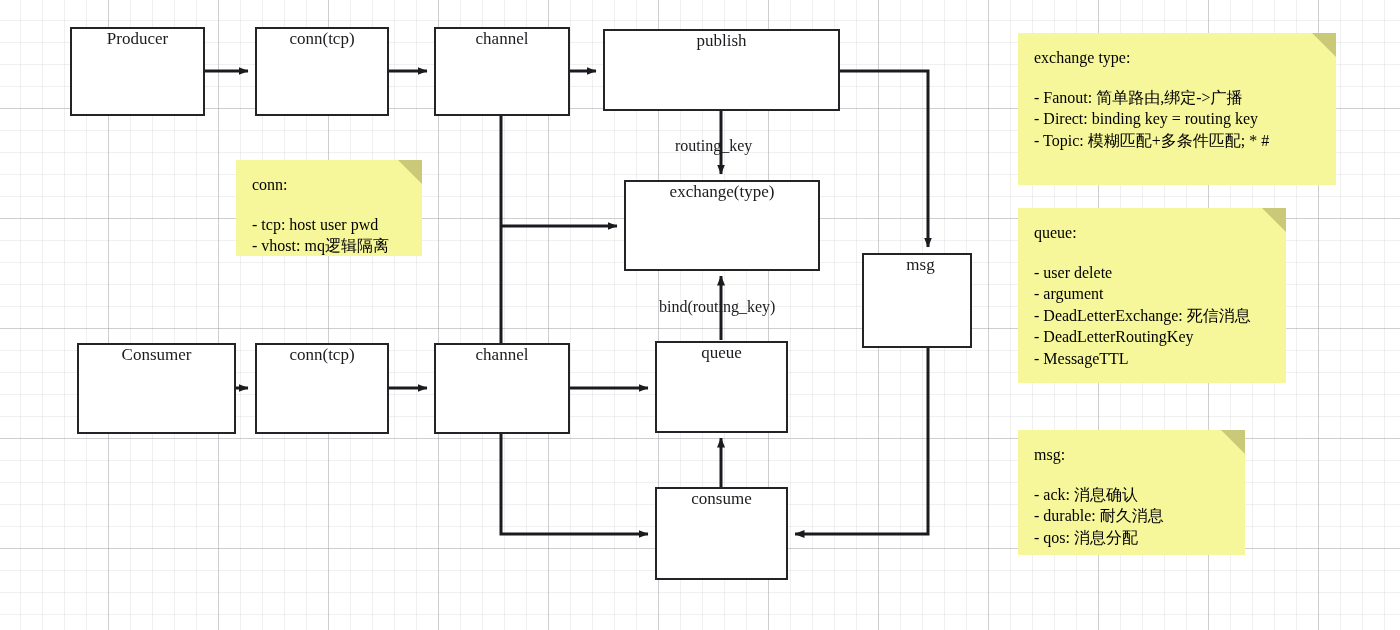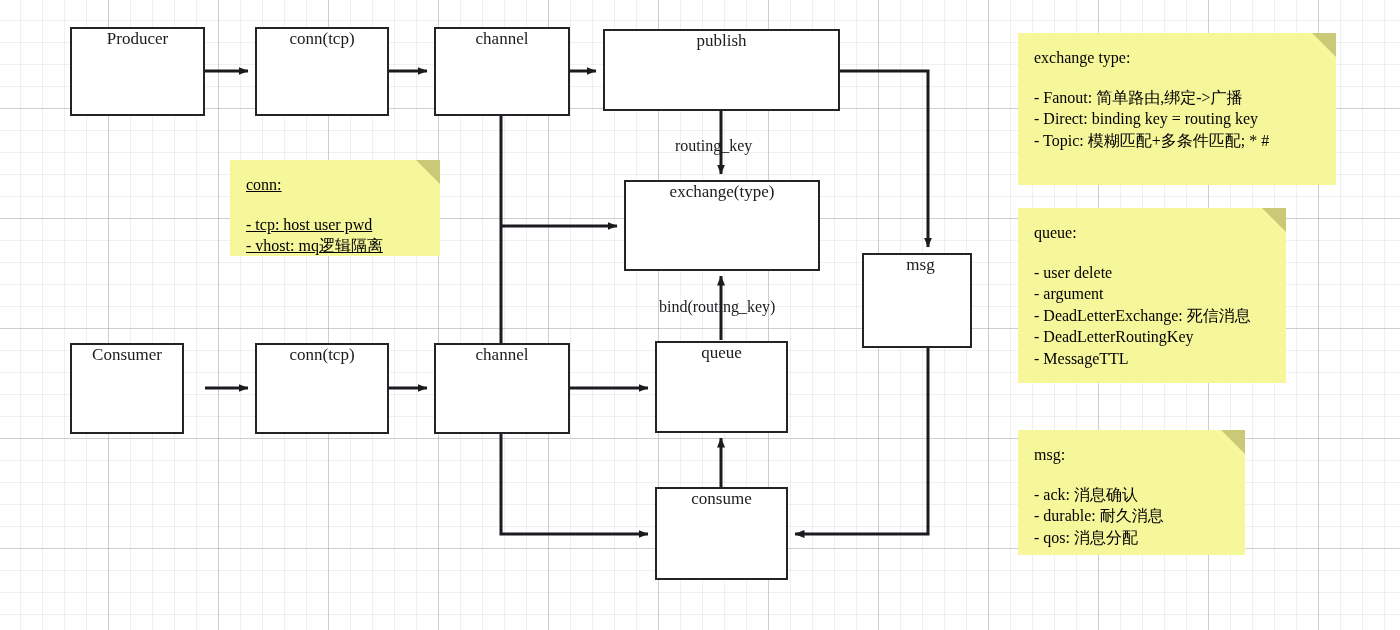--- a/index.html
+++ b/index.html
@@ -146,21 +146,21 @@
   </div>
 
   <div class="node" style="left:624px; top:180px; width:196px; height:91px;">
     <span>exchange(type)</span>
   </div>
 
   <div class="node" style="left:862px; top:253px; width:110px; height:95px;padding-left:7px;">
     <span>msg</span>
   </div>
 
-  <div class="node" style="left:70px;  top:343px; width:114px; height:91px;">
+  <div class="node" style="left:77px;  top:343px; width:159px; height:91px;">
     <span>Consumer</span>
   </div>
 
   <div class="node" style="left:255px; top:343px; width:134px; height:91px;">
     <span>conn(tcp)</span>
   </div>
 
   <div class="node" style="left:434px; top:343px; width:136px; height:91px;">
     <span>channel</span>
   </div>
@@ -169,21 +169,21 @@
     <span>queue</span>
   </div>
 
   <div class="node" style="left:655px; top:487px; width:133px; height:93px;">
     <span>consume</span>
   </div>
 
   <div class="edge-label" style="left:675px; top:137px;">routing_key</div>
   <div class="edge-label" style="left:659px; top:298px;">bind(routing_key)</div>
 
-  <div class="note" style="left:230px; top:160px; width:210px; height:96px;text-decoration:underline;">
+  <div class="note" style="left:236px; top:160px; width:186px; height:96px;">
     <span class="fold"></span>
     <div class="note-title">conn:</div>
     <div class="note-line">- tcp: host user pwd</div>
     <div class="note-line">- vhost: mq逻辑隔离</div>
   </div>
 
   <div class="note" style="left:1018px; top:33px; width:318px; height:152px;">
     <span class="fold"></span>
     <div class="note-title">exchange type:</div>
     <div class="note-line">- Fanout: 简单路由,绑定-&gt;广播</div>

